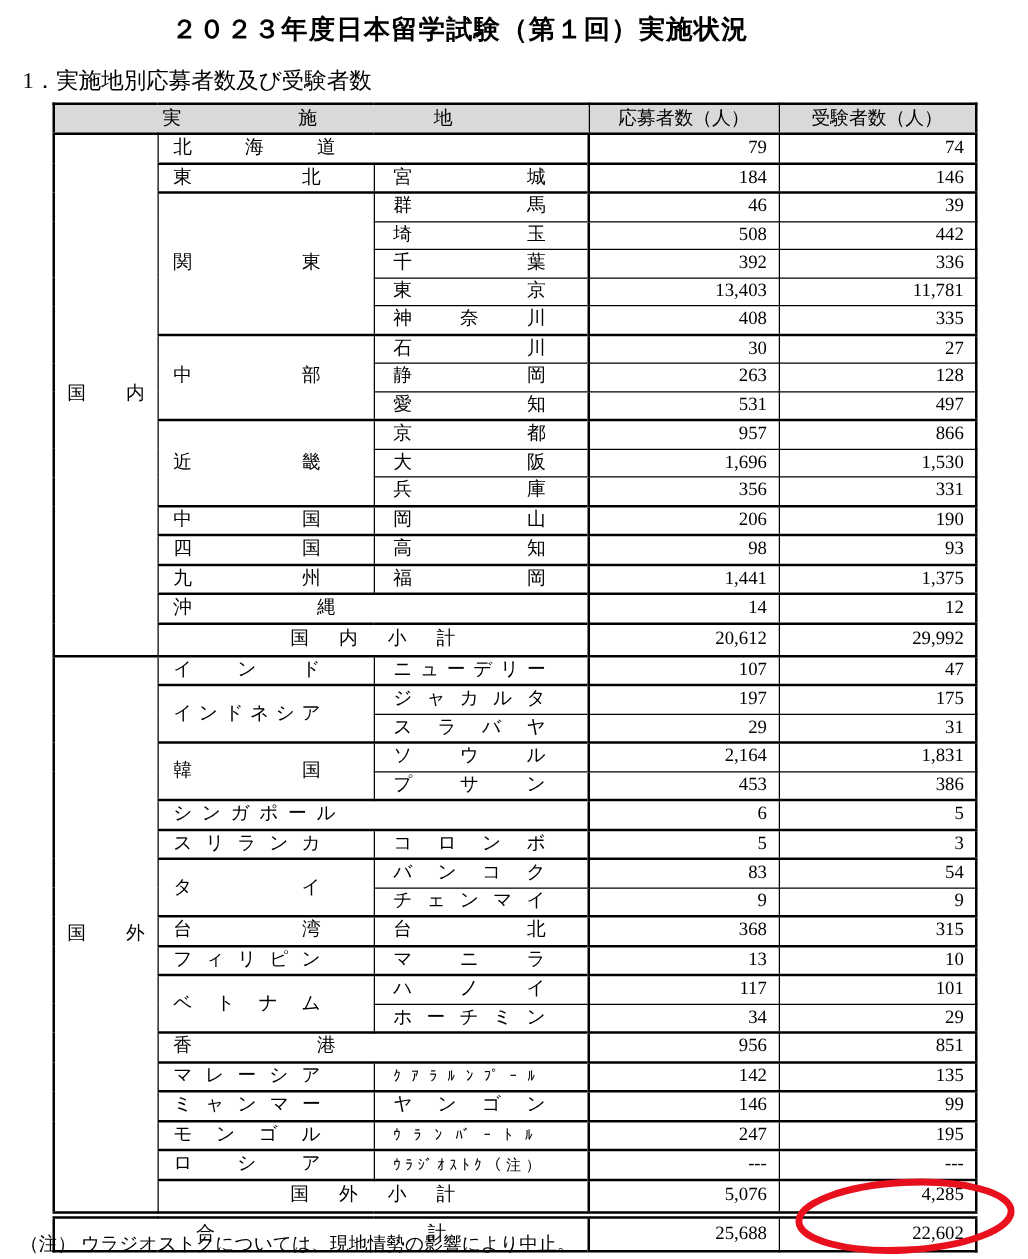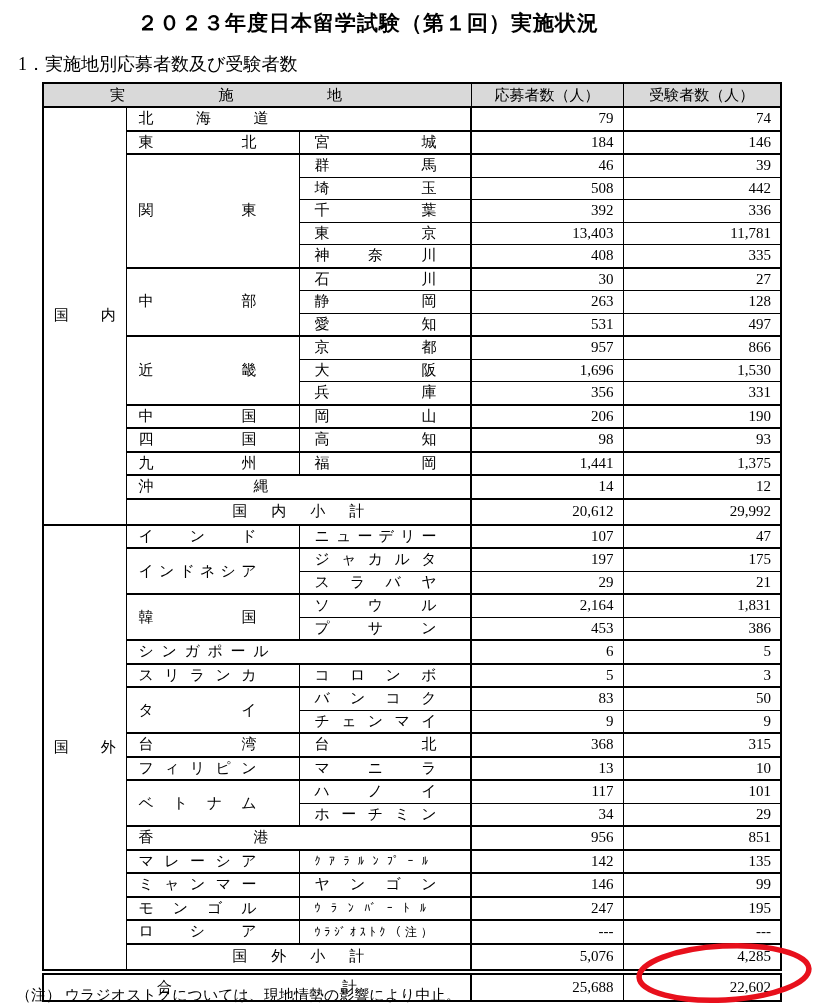--- a/index.html
+++ b/index.html
@@ -16,21 +16,21 @@
     position:absolute; top:52px; left:18px; font-size:18px;
   }
   .tbl-wrap { position:absolute; top:82px; left:42px; }
   table { border-collapse:collapse; table-layout:fixed; width:738px; border:2px solid #000; }
   td, th {
     border:1px solid #000; padding:0; height:21.5px;
     font-size:15px; font-weight:normal; line-height:1; vertical-align:middle;
     overflow:hidden; white-space:nowrap;
   }
   thead th { background:#d9d9d9; border-bottom:2px solid #000; height:22px; text-align:center; }
-  th.site-hdr { text-align:left; padding-left:66px; }
+  th.site-hdr { text-align:left; padding-left:86px; }
   .jname { display:inline-block; text-align:justify; text-align-last:justify; }
   .w-site   { width:232px; }
   .w-group  { width:62px;  }
   .w-region { width:118px; }
   .w-wide   { width:130px; }
   .w-city   { width:122px; }
   .w-sub    { width:132px; }
   .w-total  { width:200px; }
   td.group-cell  { text-align:center; }
   td.region-cell { text-align:left; padding-left:12px; }
@@ -177,21 +177,21 @@
         </tr>
         <tr class="grp">
           <td class="region-cell" rowspan="2"><span class="jname w-region">インドネシア</span></td>
           <td class="city-cell"><span class="jname w-city">ジャカルタ</span></td>
           <td class="num c-app">197</td>
           <td class="num ">175</td>
         </tr>
         <tr>
           <td class="city-cell"><span class="jname w-city">スラバヤ</span></td>
           <td class="num c-app">29</td>
-          <td class="num ">21</td>
+          <td class="num ">31</td>
         </tr>
         <tr class="grp">
           <td class="region-cell" rowspan="2"><span class="jname w-region">韓国</span></td>
           <td class="city-cell"><span class="jname w-city">ソウル</span></td>
           <td class="num c-app">2,164</td>
           <td class="num ">1,831</td>
         </tr>
         <tr>
           <td class="city-cell"><span class="jname w-city">プサン</span></td>
           <td class="num c-app">453</td>
@@ -205,21 +205,21 @@
         <tr class="grp">
           <td class="region-cell" rowspan="1"><span class="jname w-region">スリランカ</span></td>
           <td class="city-cell"><span class="jname w-city">コロンボ</span></td>
           <td class="num c-app">5</td>
           <td class="num ">3</td>
         </tr>
         <tr class="grp">
           <td class="region-cell" rowspan="2"><span class="jname w-region">タイ</span></td>
           <td class="city-cell"><span class="jname w-city">バンコク</span></td>
           <td class="num c-app">83</td>
-          <td class="num ">50</td>
+          <td class="num ">54</td>
         </tr>
         <tr>
           <td class="city-cell"><span class="jname w-city">チェンマイ</span></td>
           <td class="num c-app">9</td>
           <td class="num ">9</td>
         </tr>
         <tr class="grp">
           <td class="region-cell" rowspan="1"><span class="jname w-region">台湾</span></td>
           <td class="city-cell"><span class="jname w-city">台北</span></td>
           <td class="num c-app">368</td>

